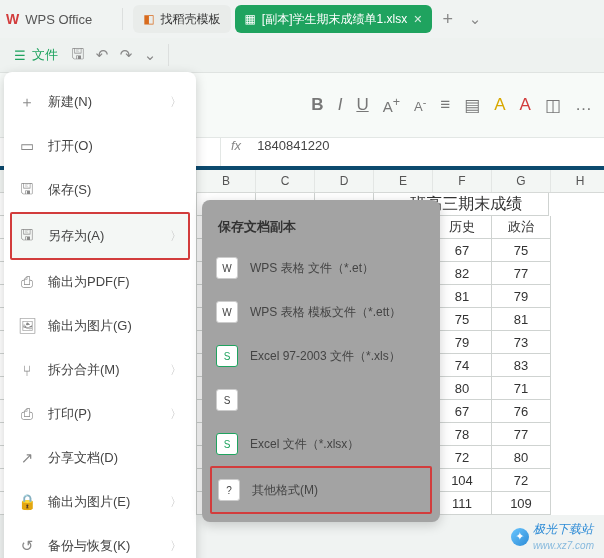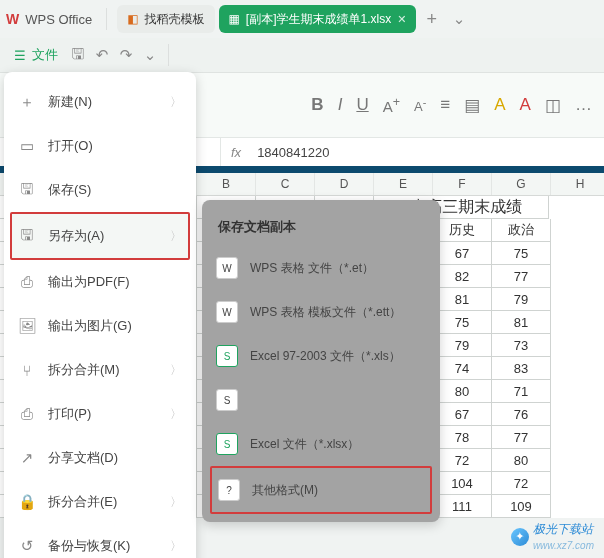--- a/index.html
+++ b/index.html
@@ -1,34 +1,34 @@
 <!DOCTYPE html>
 <html><head>
 <meta charset="utf-8">
 <style>
 html,body{margin:0;padding:0;font-family:"Microsoft YaHei","PingFang SC",sans-serif;font-size:13px;background:#f0f3f2;width:604px;height:558px;overflow:hidden;color:#333}
 .titlebar{display:flex;align-items:center;height:38px;padding:0 6px;gap:4px}
 .logo{color:#d23c3c;font-weight:bold;font-size:14px;margin-right:2px}
-.apptitle{color:#555;font-size:13px;margin-right:4px}
+.apptitle{color:#555;font-size:13px;margin-right:20px}
 .tab{display:flex;align-items:center;height:28px;padding:0 10px;border-radius:6px;font-size:12px;gap:6px}
 .tab.t1{background:#e9ecea}
 .tab.t2{background:#1fa35f;color:#fff}
 .tab .x{font-size:11px;opacity:.8}
 .plus{padding:0 6px;color:#888;font-size:18px}
 .vline{width:1px;height:22px;background:#dcdfde;margin:0 6px}
 .menubar{display:flex;align-items:center;height:34px;padding:0 6px;border-bottom:1px solid #dfe3e1;background:#eef2f0}
 .filebtn{display:flex;align-items:center;gap:4px;color:#1fa35f;font-weight:500;padding:4px 8px;border-radius:4px}
 .burger{display:inline-block;width:14px}
 .toolicon{width:24px;height:24px;display:flex;align-items:center;justify-content:center;color:#888;font-size:15px}
 .mtab{padding:4px 10px;color:#444;font-size:13px}
 .mtab.active{color:#1fa35f;font-weight:600}
 .ribbon{display:flex;align-items:center;height:56px;padding:4px 8px;background:#f7faf8;border-bottom:1px solid #e3e7e5;gap:6px;position:relative}
 .rtool{color:#777;font-size:17px;padding:0 4px}
 .sep{width:1px;height:40px;background:#e4e7e5;margin:0 4px}
-.fxbar{display:flex;align-items:center;height:28px;background:#fff;border-bottom:7px solid #0c4a6e}
+.fxbar{display:flex;align-items:flex-start;height:28px;background:#fff;border-bottom:4px solid #0c4a6e}
 .namebox{width:200px;padding:0 10px;color:#666;border-right:1px solid #e3e7e5;height:100%;display:flex;align-items:center}
 .fxlabel{padding:0 10px;font-style:italic;color:#888}
 .fxval{padding:0 6px;color:#444}
 .gridwrap{position:relative;background:#fff}
 .colhdr{display:flex;height:22px;border-bottom:1px solid #d6d9d7}
 .ch{flex:0 0 58px;text-align:center;font-size:12px;color:#555;border-right:1px solid #e3e6e4;display:flex;align-items:center;justify-content:center;background:#f3f6f4}
 .ch:first-child{flex:0 0 196px;background:#f3f6f4}
 .grow{display:flex;height:23px}
 .gc{flex:0 0 58px;border-right:1px solid #cfd3d1;border-bottom:1px solid #cfd3d1;font-size:13px;display:flex;align-items:center;justify-content:center;background:#fff}
 .gc.left{flex:0 0 196px}
@@ -283,21 +283,21 @@
       <span class="ficon">⎙</span>
       <span>打印(P)</span>
       <span class="farrow">〉</span>
     </div>
     <div class="fitem">
       <span class="ficon">↗</span>
       <span>分享文档(D)</span>
     </div>
     <div class="fitem">
       <span class="ficon">🔒</span>
-      <span>拆分合并(E)</span>
+      <span>输出为图片(E)</span>
       <span class="farrow">〉</span>
     </div>
     <div class="fitem">
       <span class="ficon">↺</span>
       <span>备份与恢复(K)</span>
       <span class="farrow">〉</span>
     </div>
   </div>
 
 <div class="submenu" id="submenu">

